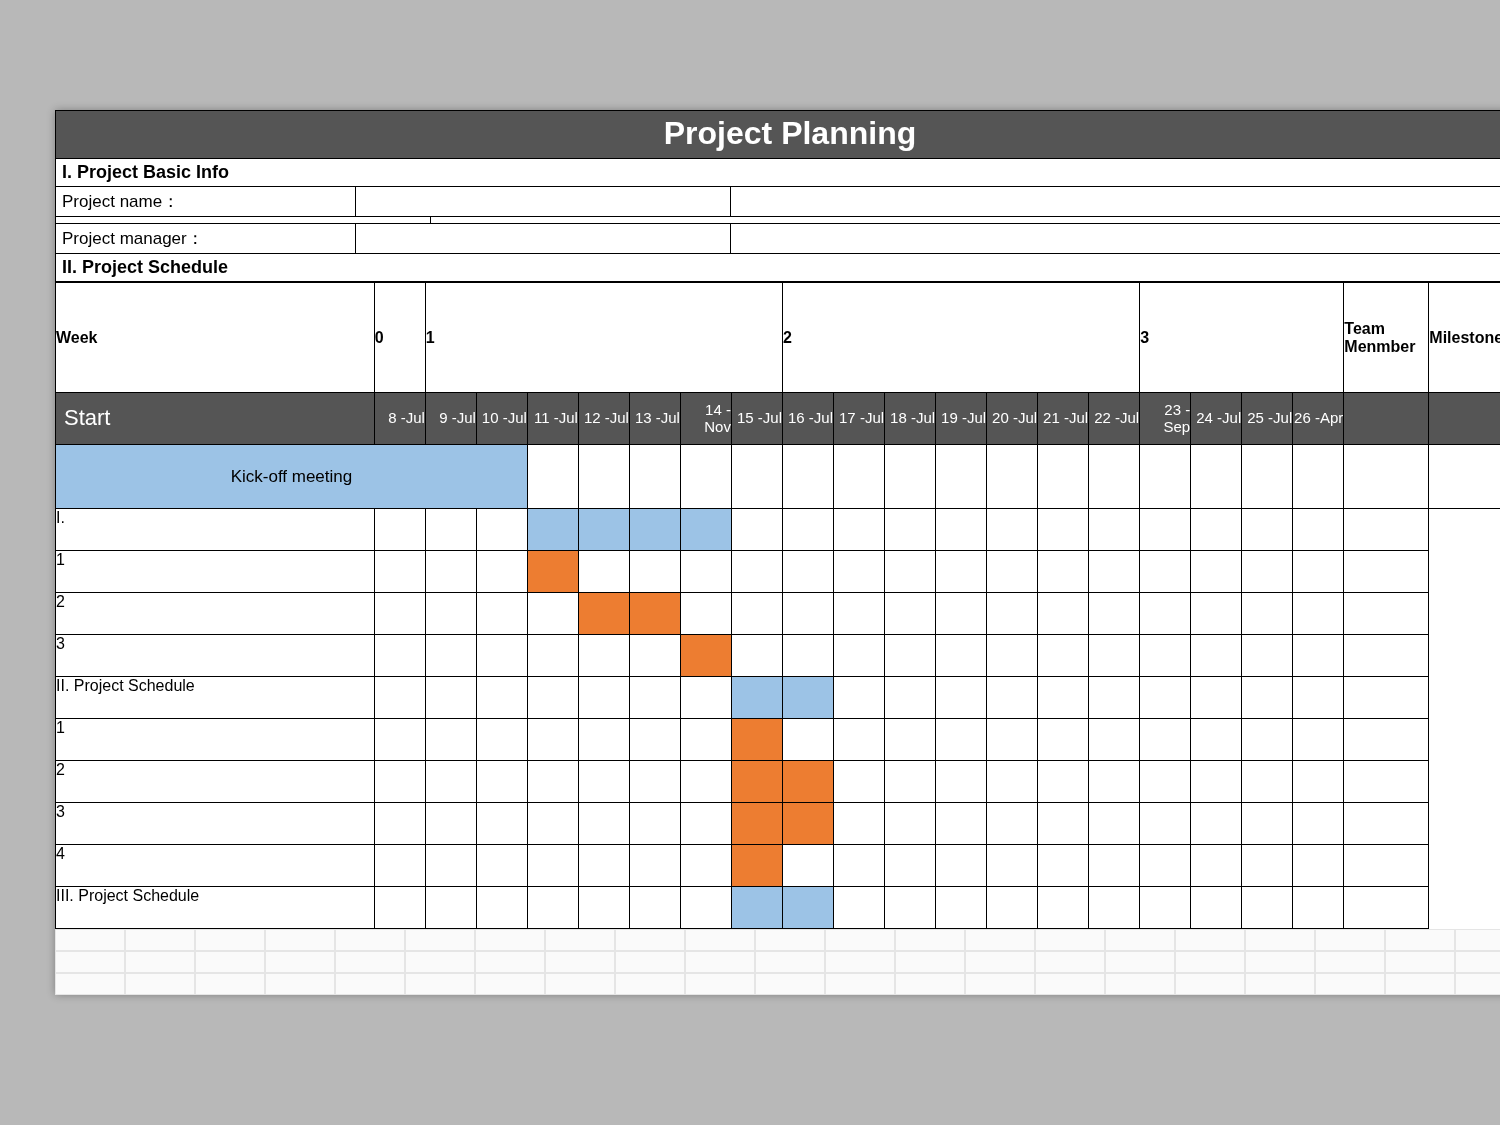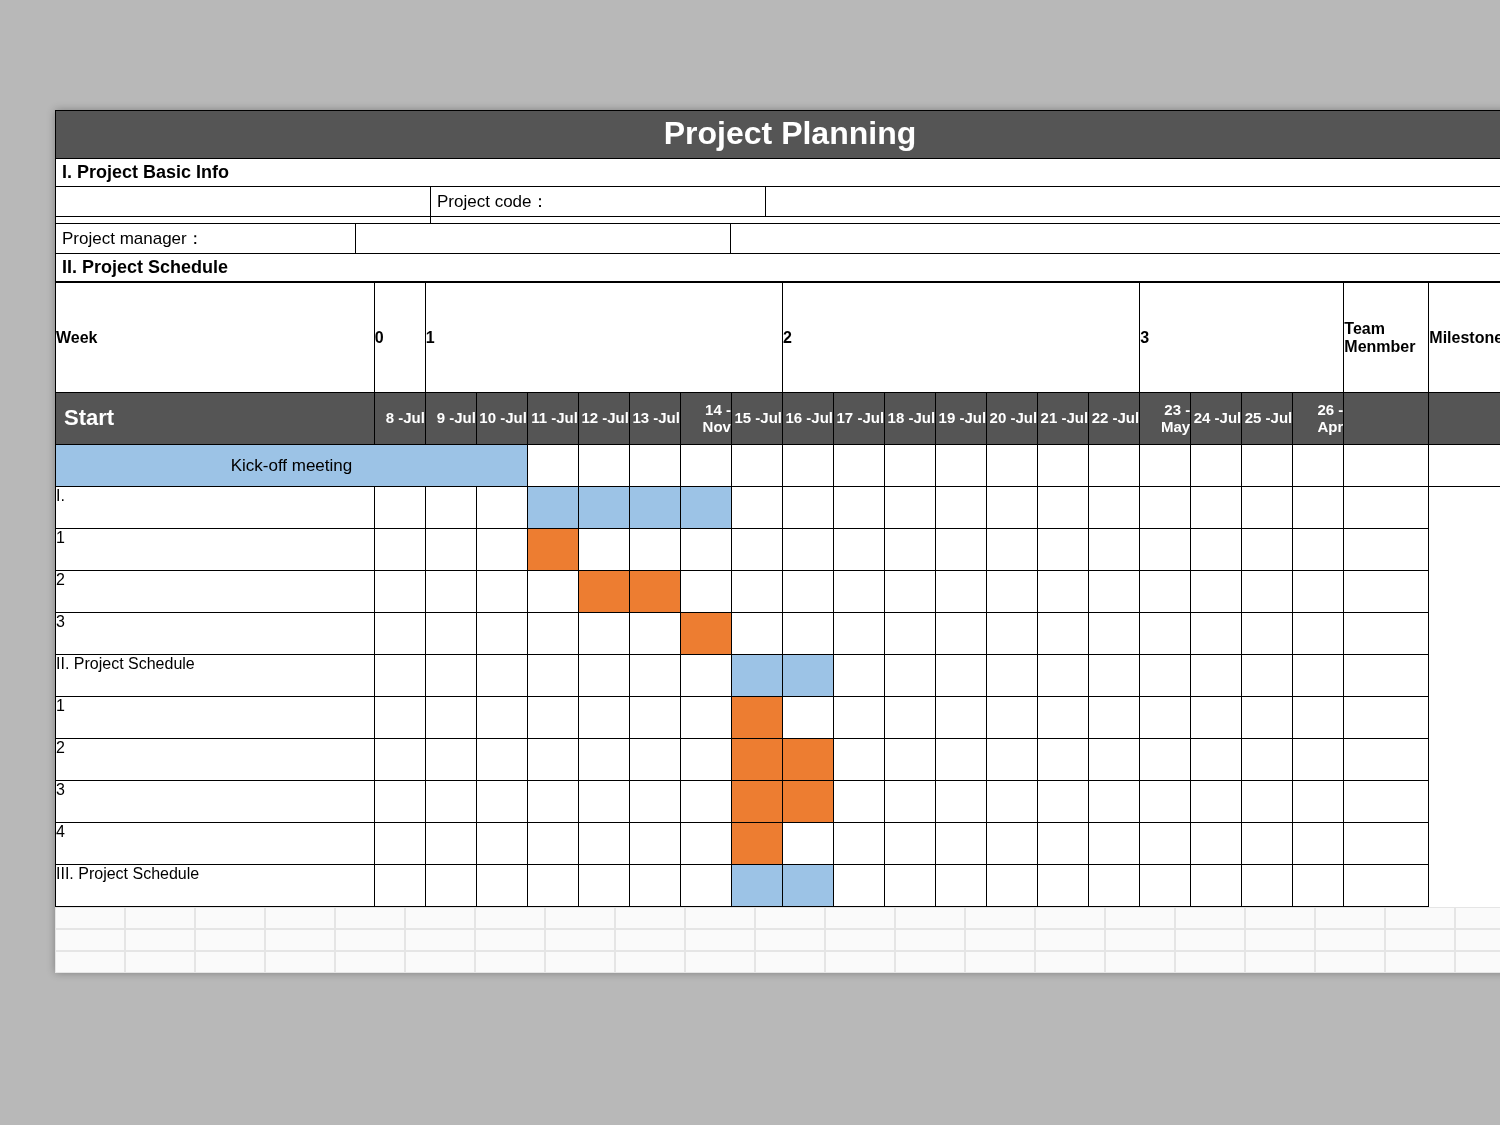--- a/index.html
+++ b/index.html
@@ -69,39 +69,39 @@
     padding: 4px 6px;
     height: 110px;
     vertical-align: middle;
     background: #fff;
   }
   .week-row .w-label { text-align: left; margin-left: 36px; }
   .date-row th {
     background: #555;
     color: #fff;
     font-size: 15px;
-    font-weight: bold;
+    font-weight: normal;
     text-align: right;
     padding: 4px 4px;
     height: 52px;
     vertical-align: middle;
     line-height: 1.1;
   }
   .date-row th.start-label {
     text-align: left;
     font-size: 22px;
     padding-left: 8px;
   }
   .task-row td {
     height: 42px;
     font-size: 16px;
     vertical-align: top;
     padding: 2px 4px;
   }
-  .task-row.tall td { height: 42px; }
+  .task-row.tall td { height: 64px; }
   .task-row td.task-name {
     text-align: left;
   }
   .c-blue { background: #9cc3e6; }
   .c-orange { background: #ed7d31; }
   .kickoff-band {
     background:#9cc3e6;
     display:flex;
     align-items:center;
     justify-content:center;
@@ -127,22 +127,22 @@
 </head>
 <body>
 
 <div class="sheet">
 
   <div class="title-bar">Project Planning</div>
 
   <div class="section-header">I. Project Basic Info</div>
 
   <div class="info-row">
+    <div class="info-label-a">Project name：</div>
     <div class="info-val-a"></div>
-    <div class="info-label-b">Project code：</div>
     <div class="info-val-b"></div>
   </div>
   <div class="info-row">
     <div class="info-val-a"></div>
     <div class="info-val-b"></div>
   </div>
   <div class="info-row">
     <div class="info-label-a">Project manager：</div>
     <div class="info-val-a"></div>
     <div class="info-val-b"></div>
@@ -197,21 +197,21 @@
       <th>13 -Jul</th>
       <th>14 -Nov</th>
       <th>15 -Jul</th>
       <th>16 -Jul</th>
       <th>17 -Jul</th>
       <th>18 -Jul</th>
       <th>19 -Jul</th>
       <th>20 -Jul</th>
       <th>21 -Jul</th>
       <th>22 -Jul</th>
-      <th>23 -May</th>
+      <th>23 -Sep</th>
       <th>24 -Jul</th>
       <th>25 -Jul</th>
       <th>26 -Apr</th>
       <th></th>
       <th></th>
     </tr>
 
     <tr class="task-row tall">
       <td colspan="4" style="padding:0;">
         <div class="kickoff-band">

